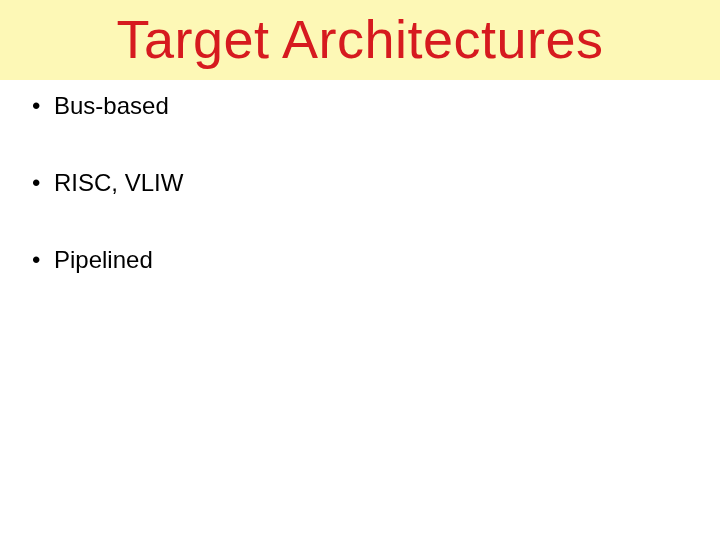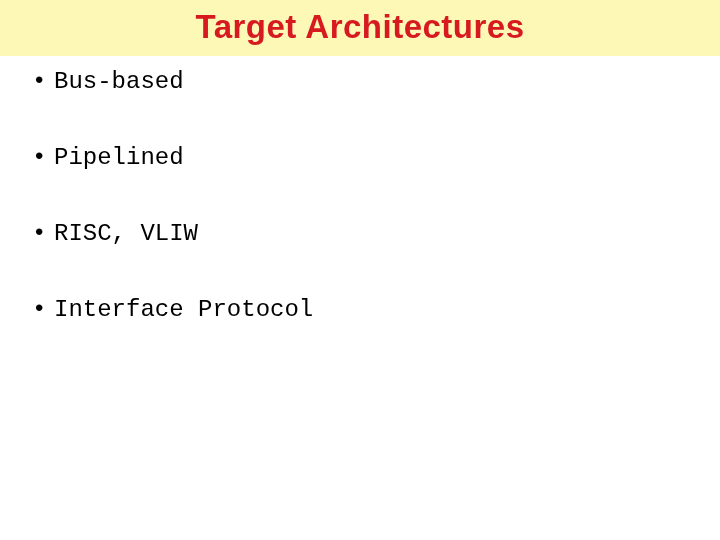--- a/index.html
+++ b/index.html
@@ -11,27 +11,26 @@
     overflow: hidden;
   }
   .title-bar {
     background: #fdf8b6;
     width: 100%;
     padding: 8px 0 10px 0;
     text-align: center;
   }
   .title-bar h1 {
     color: #d61a1f;
-    font-size: 33px;
-    font-weight: bold;
+    font-size: 54px;
+    font-weight: normal;
     letter-spacing: 0.5px;
   }
   .content {
     padding: 12px 30px 0 30px;
-    font-family: Liberation Mono, monospace;
   }
   .bullet-list {
     list-style: none;
   }
   .bullet-list li {
     font-size: 24px;
     color: #000000;
     margin-bottom: 49px;
     position: relative;
     padding-left: 24px;
@@ -48,17 +47,16 @@
 </head>
 <body>
 
 <div class="title-bar">
   <h1>Target Architectures</h1>
 </div>
 
 <div class="content">
   <ul class="bullet-list">
     <li>Bus-based</li>
+    <li>RISC, VLIW</li>
     <li>Pipelined</li>
-    <li>RISC, VLIW</li>
-    <li>Interface Protocol</li>
   </ul>
 </div>
 
 </body></html>

